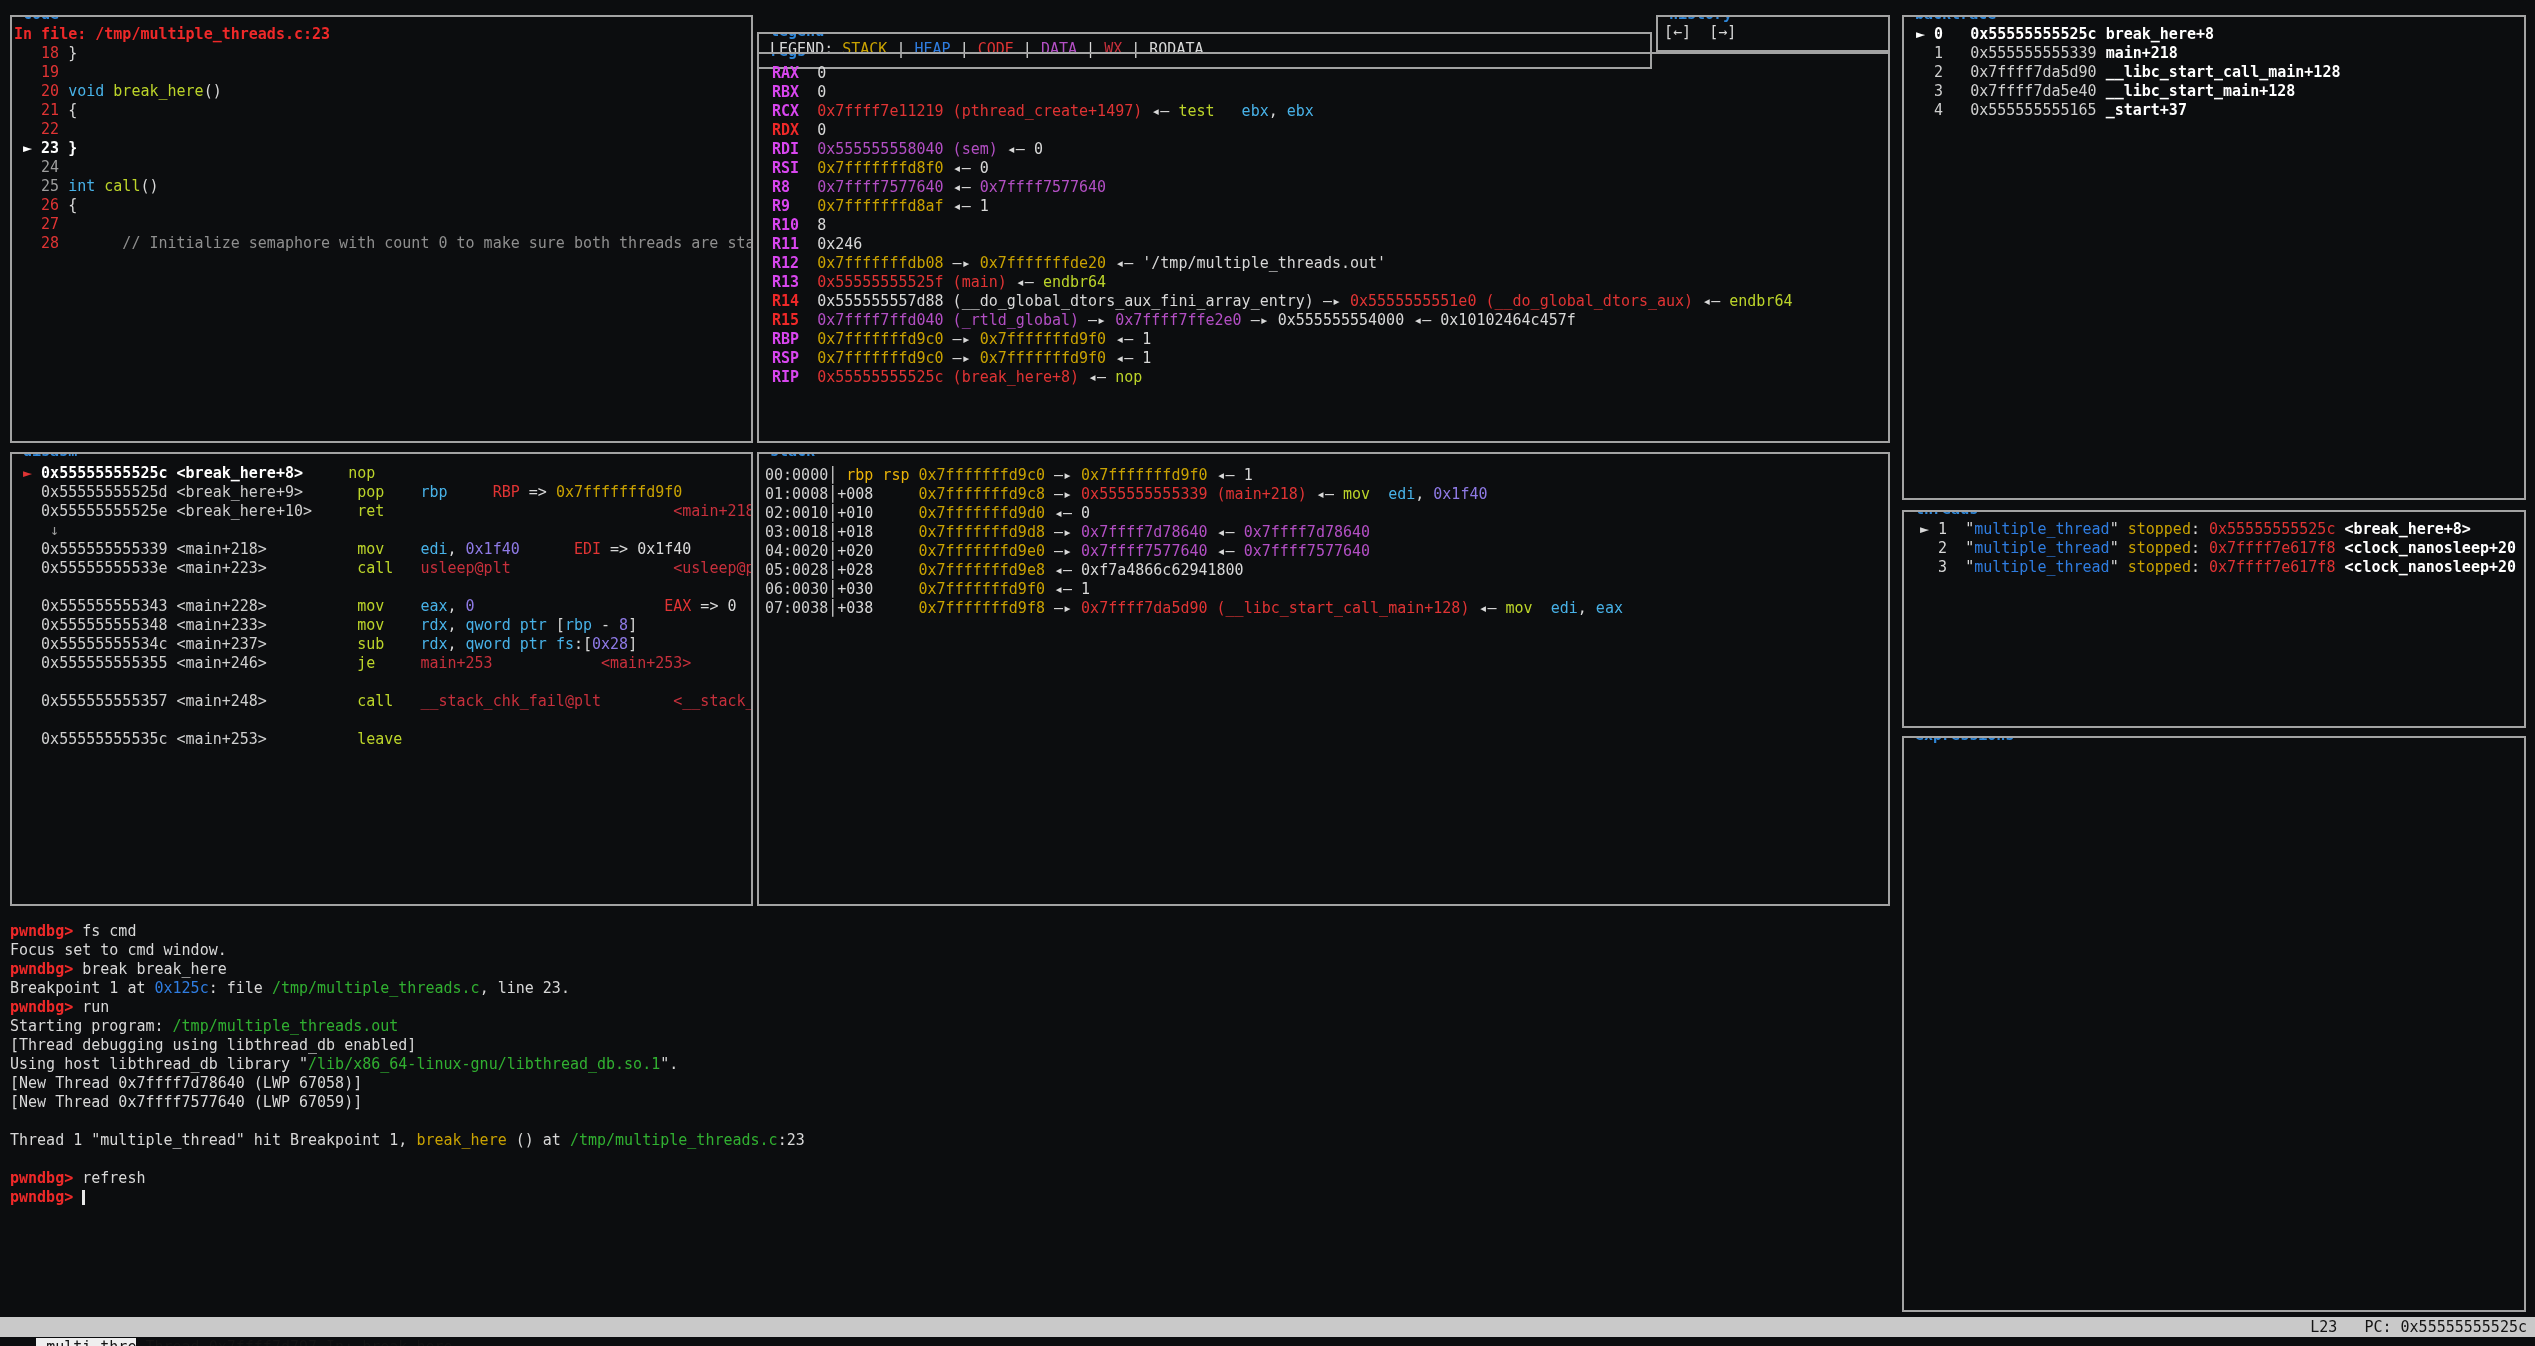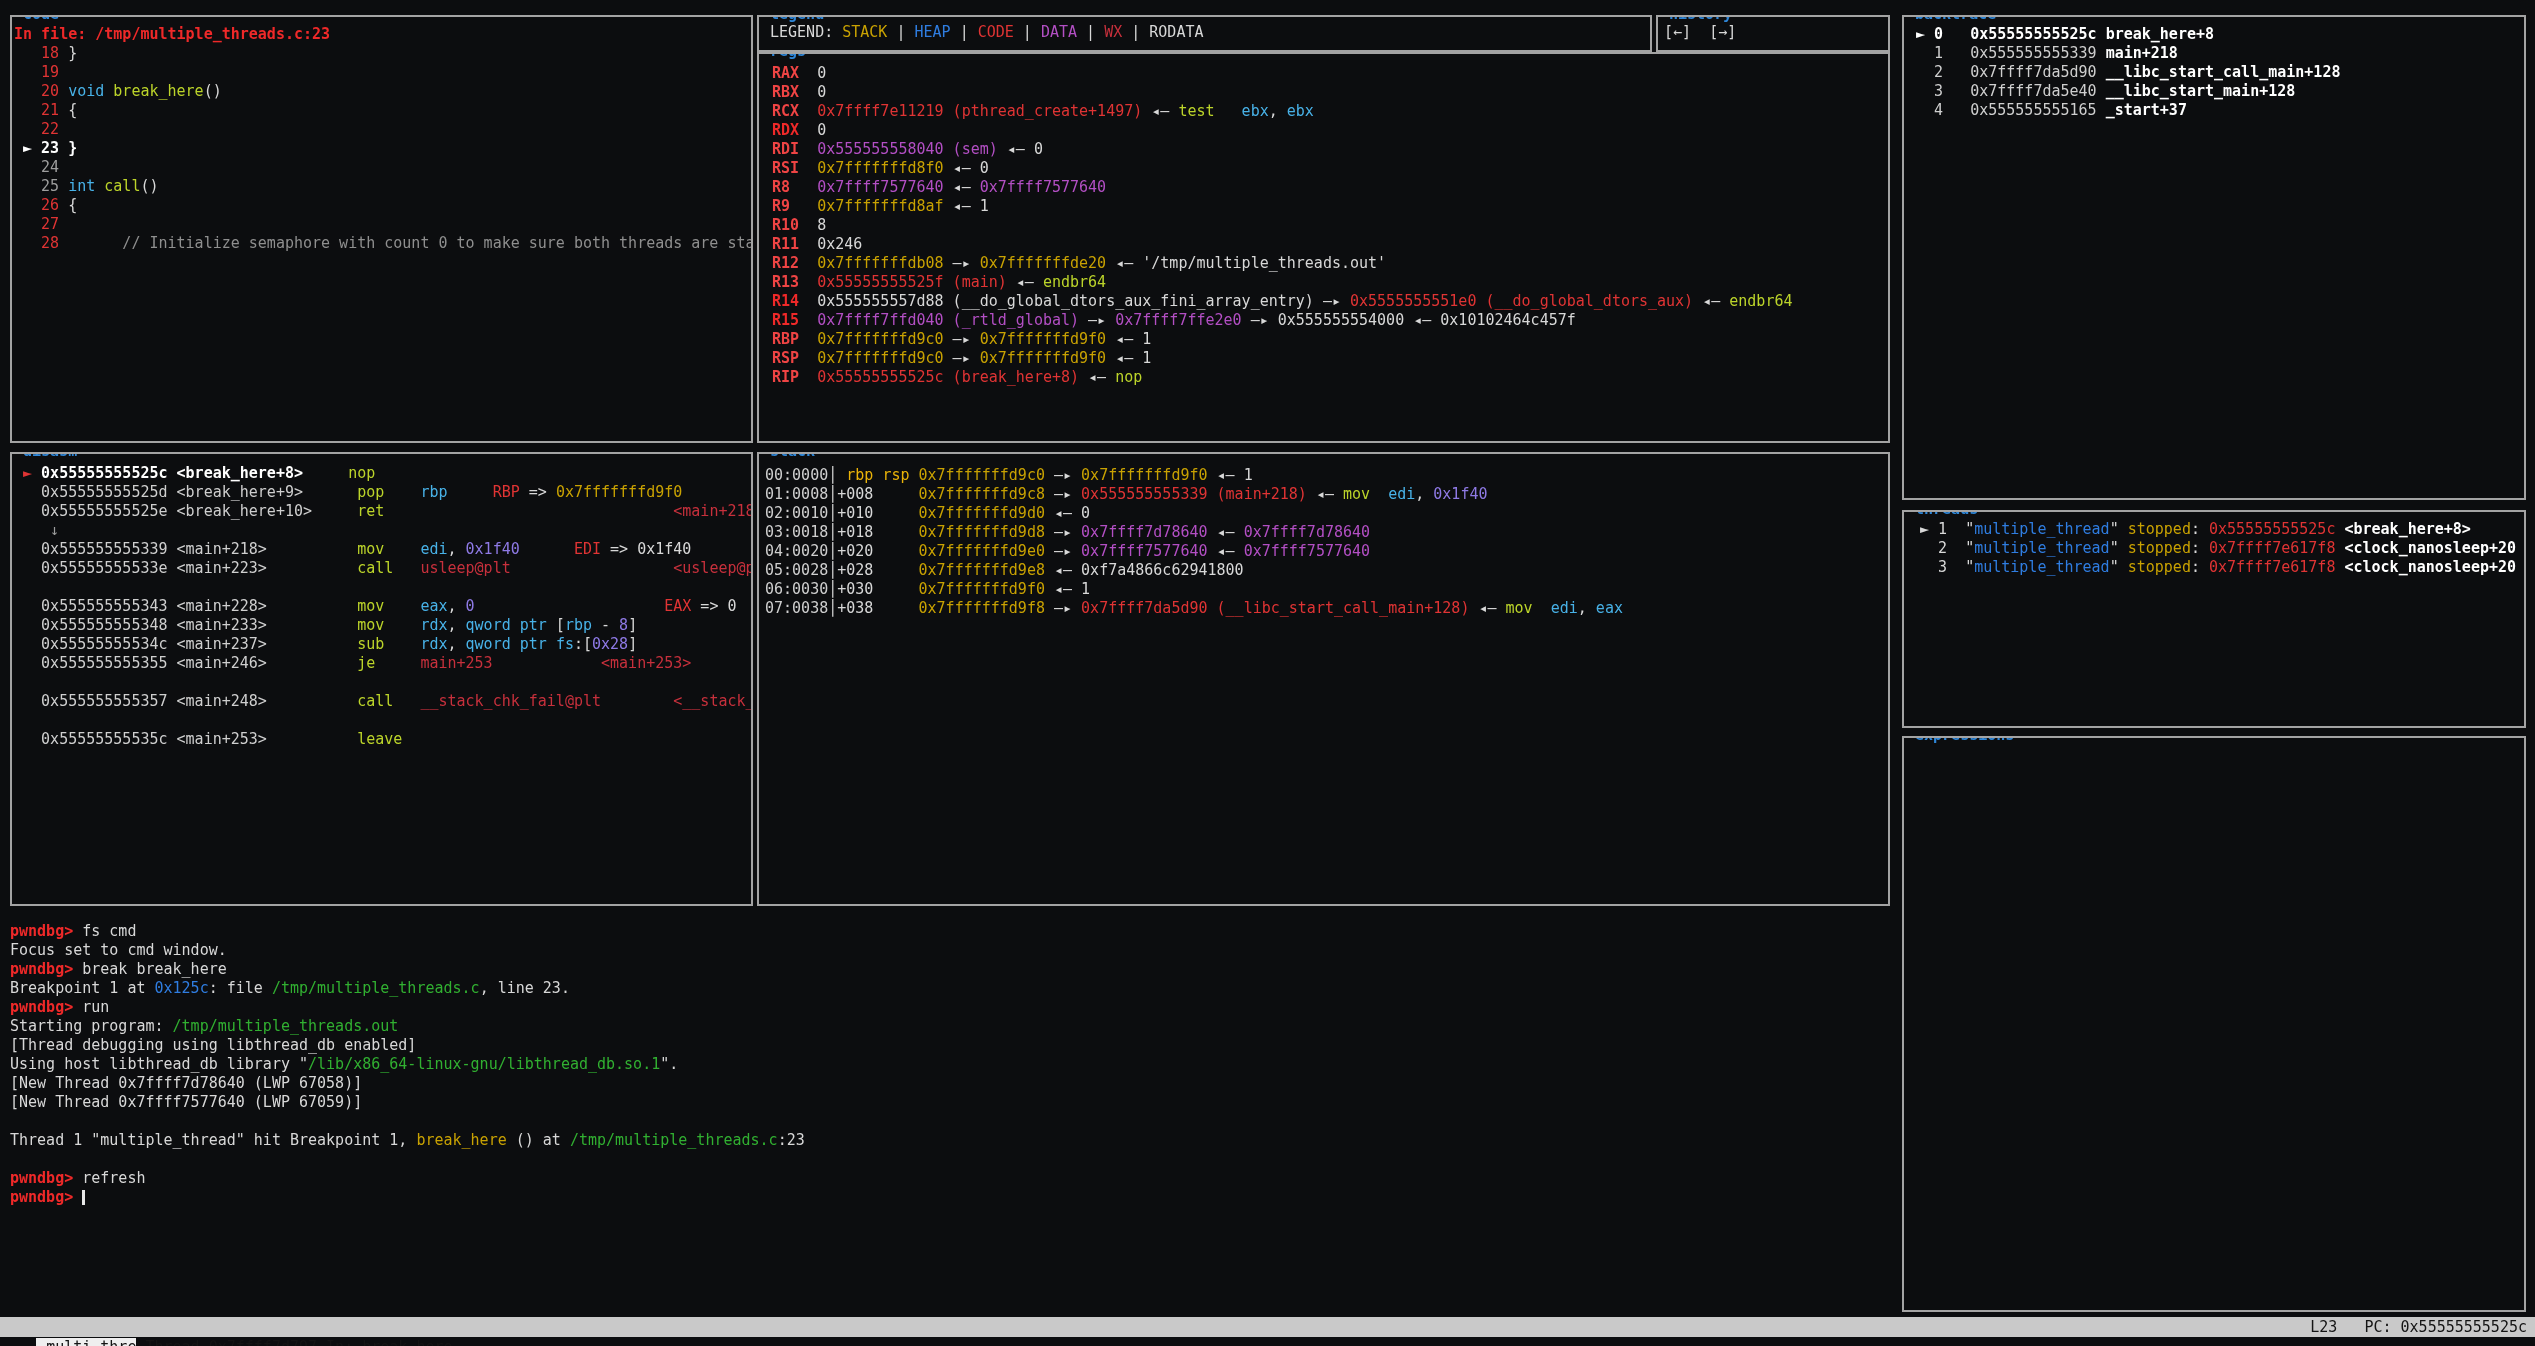--- a/index.html
+++ b/index.html
@@ -9,21 +9,21 @@
   .ptitle{position:absolute;top:-12px;left:8px;background:#0c0d0f;color:#2e86d8;font-weight:bold;
           padding:0 3px;line-height:19px;z-index:3;}
   .content{position:absolute;inset:0;overflow:hidden;}
   .line{height:19px;line-height:19px;white-space:pre;min-height:19px;}
   .c-w{color:#d8d8d8;}
   .c-W{color:#ffffff;font-weight:bold;}
   .c-dim{color:#cfcfcf;}
   .c-red{color:#e03434;}
   .c-redb{color:#ef2929;font-weight:bold;}
   .c-dred{color:#c7303c;}
-  .c-sal{color:#ef4444;font-weight:bold;}
+  .c-sal{color:#d946ef;font-weight:bold;}
   .c-yel{color:#c9a202;}
   .c-lime{color:#bcd42a;}
   .c-grn{color:#31b031;}
   .c-cyan{color:#48b2e8;}
   .c-blue{color:#2f7de1;}
   .c-pur{color:#b34fc4;}
   .c-vio{color:#8f7ae6;}
   .c-pink{color:#eab308;}
   .c-gray{color:#9e9e9e;}
   .c-com{color:#8f8f8f;}
@@ -71,21 +71,21 @@
         <div class="line"><span class="c-w">   </span><span class="c-dim">0x555555555348 &lt;main+233&gt;</span><span class="c-w">          </span><span class="c-lime">mov</span><span class="c-w">    </span><span class="c-cyan">rdx</span><span class="c-w">, </span><span class="c-cyan">qword ptr</span><span class="c-w"> [</span><span class="c-cyan">rbp</span><span class="c-w"> - </span><span class="c-vio">8</span><span class="c-w">]</span></div>
         <div class="line"><span class="c-w">   </span><span class="c-dim">0x55555555534c &lt;main+237&gt;</span><span class="c-w">          </span><span class="c-lime">sub</span><span class="c-w">    </span><span class="c-cyan">rdx</span><span class="c-w">, </span><span class="c-cyan">qword ptr</span><span class="c-w"> </span><span class="c-cyan">fs</span><span class="c-w">:[</span><span class="c-vio">0x28</span><span class="c-w">]</span></div>
         <div class="line"><span class="c-w">   </span><span class="c-dim">0x555555555355 &lt;main+246&gt;</span><span class="c-w">          </span><span class="c-lime">je</span><span class="c-w">     </span><span class="c-dred">main+253</span><span class="c-w">            </span><span class="c-dred">&lt;main+253&gt;</span></div>
         <div class="line"></div>
         <div class="line"><span class="c-w">   </span><span class="c-dim">0x555555555357 &lt;main+248&gt;</span><span class="c-w">          </span><span class="c-lime">call</span><span class="c-w">   </span><span class="c-dred">__stack_chk_fail@plt</span><span class="c-w">        </span><span class="c-dred">&lt;__stack_c</span></div>
         <div class="line"></div>
         <div class="line"><span class="c-w">   </span><span class="c-dim">0x55555555535c &lt;main+253&gt;</span><span class="c-w">          </span><span class="c-lime">leave</span></div>
       </div>
   </div>
 
-  <div class="panel" style="left:757px;top:15px;width:895px;height:37px;">
+  <div class="panel" style="left:757px;top:32px;width:895px;height:37px;">
     <span class="ptitle">legend</span>
     <div class="content" style="padding:6px 0 0 11px;">
         <div class="line"><span class="c-w">LEGEND: </span><span class="c-yel">STACK</span><span class="c-w"> | </span><span class="c-blue">HEAP</span><span class="c-w"> | </span><span class="c-red">CODE</span><span class="c-w"> | </span><span class="c-pur">DATA</span><span class="c-w"> | </span><span class="c-dred">WX</span><span class="c-w"> | </span><span class="c-w">RODATA</span></div>
       </div>
   </div>
 
   <div class="panel" style="left:1656px;top:15px;width:234px;height:37px;">
     <span class="ptitle">history</span>
     <div class="content" style="padding:6px 0 0 6px;">
       <span class="line" style="display:inline;"><span class="c-w histbtn">[←]</span><span class="c-w">  </span><span class="c-w histbtn">[→]</span></span>

